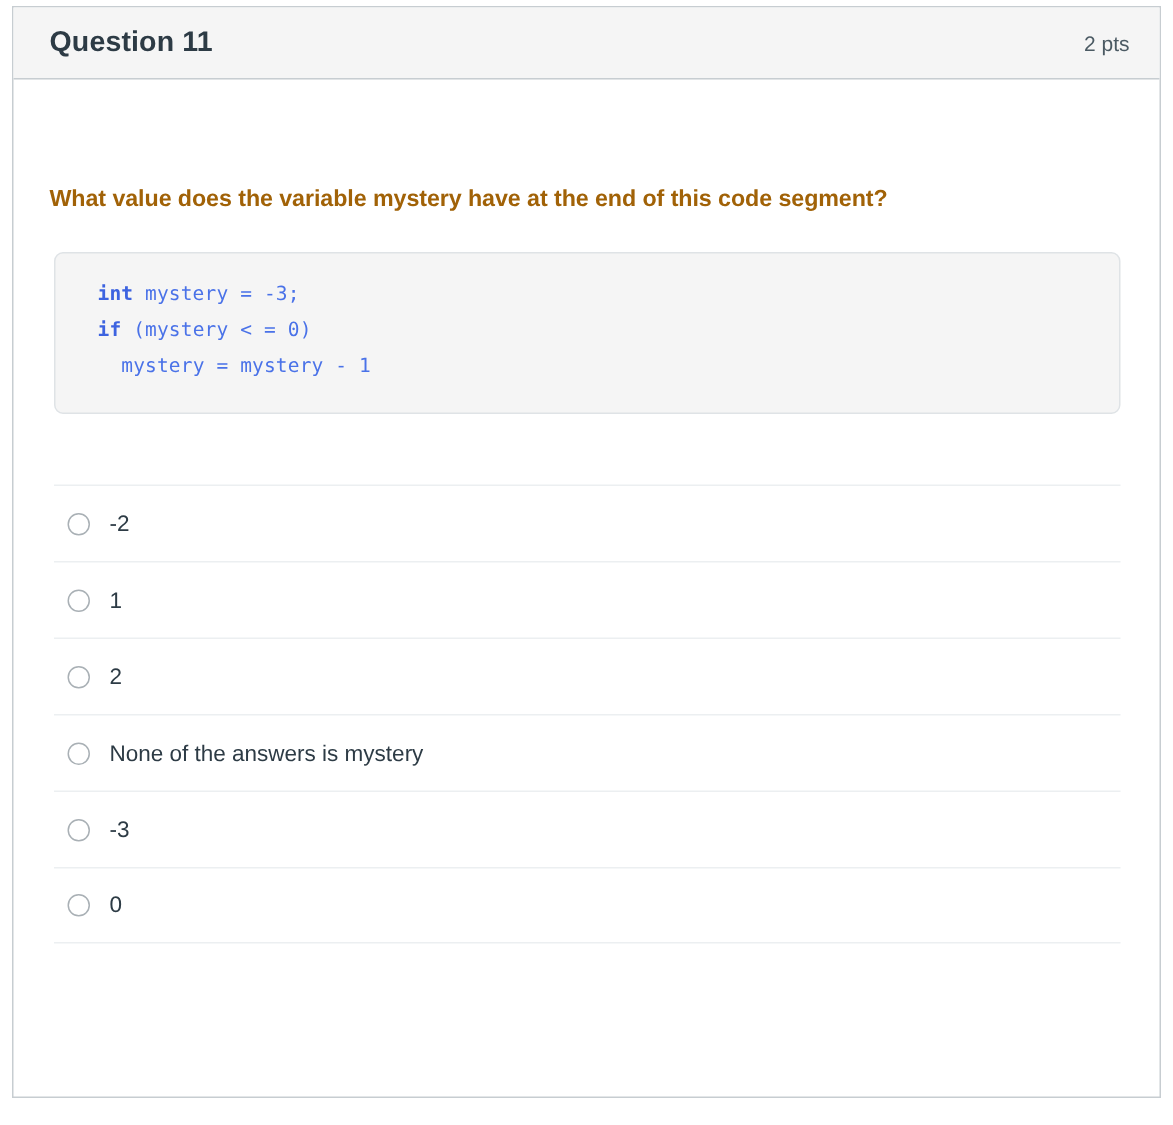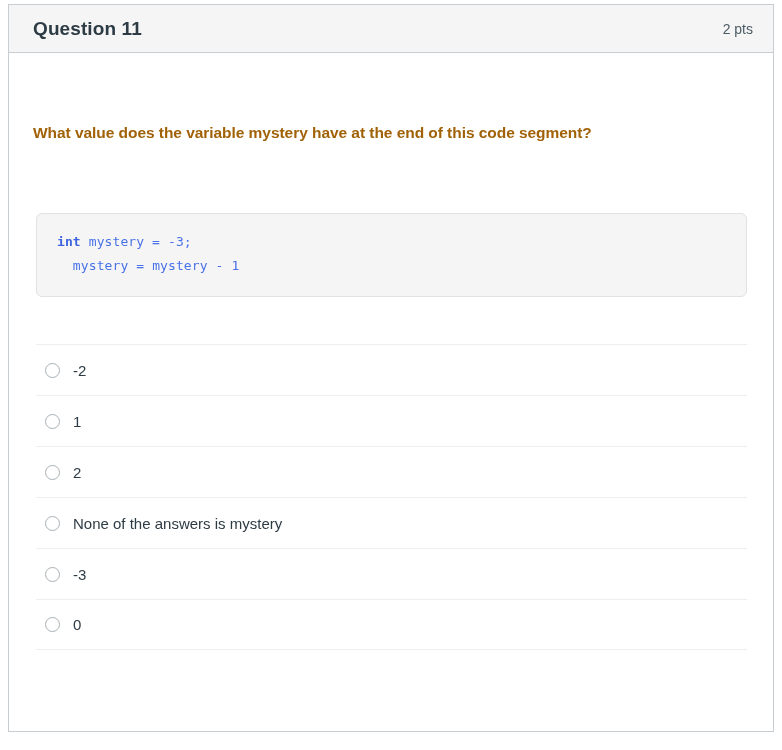--- a/index.html
+++ b/index.html
@@ -56,28 +56,28 @@
   .question-text {
     font-size: 15.5px;
     font-weight: bold;
     color: #a16207;
     line-height: 1.5;
     padding-top: 68px;
     letter-spacing: -0.05px;
   }
 
   .code-block {
-    margin-top: 69px;
+    margin-top: 24px;
     margin-left: 3px;
     width: 711px;
     box-sizing: border-box;
     background: #f5f5f5;
     border: 1px solid #dfe3e6;
     border-radius: 6px;
-    padding: 16px 20px 18px 20px;
+    padding: 16px 20px 18px 28px;
   }
 
   .code-line {
     font-family: "DejaVu Sans Mono", "Liberation Mono", monospace;
     font-size: 13px;
     line-height: 24px;
     color: #4a72e8;
     white-space: pre;
     letter-spacing: 0.1px;
   }
@@ -132,20 +132,21 @@
     <span class="question-title">Question 11</span>
     <span class="question-points">2 pts</span>
   </div>
 
   <div class="question-body">
 
     <div class="question-text">What value does the variable mystery have at the end of this code segment?</div>
 
     <div class="code-block">
       <div class="code-line"><span class="kw">int</span><span> mystery = -3;</span></div>
+      <div class="code-line"><span class="kw">if</span><span> (mystery &lt; = 0)</span></div>
       <div class="code-line"><span>  </span><span>mystery = mystery - 1</span></div>
     </div>
 
     <div class="answers">
       <div class="answer-row">
         <span class="radio"></span>
         <span class="answer-label">-2</span>
       </div>
       <div class="answer-row">
         <span class="radio"></span>

